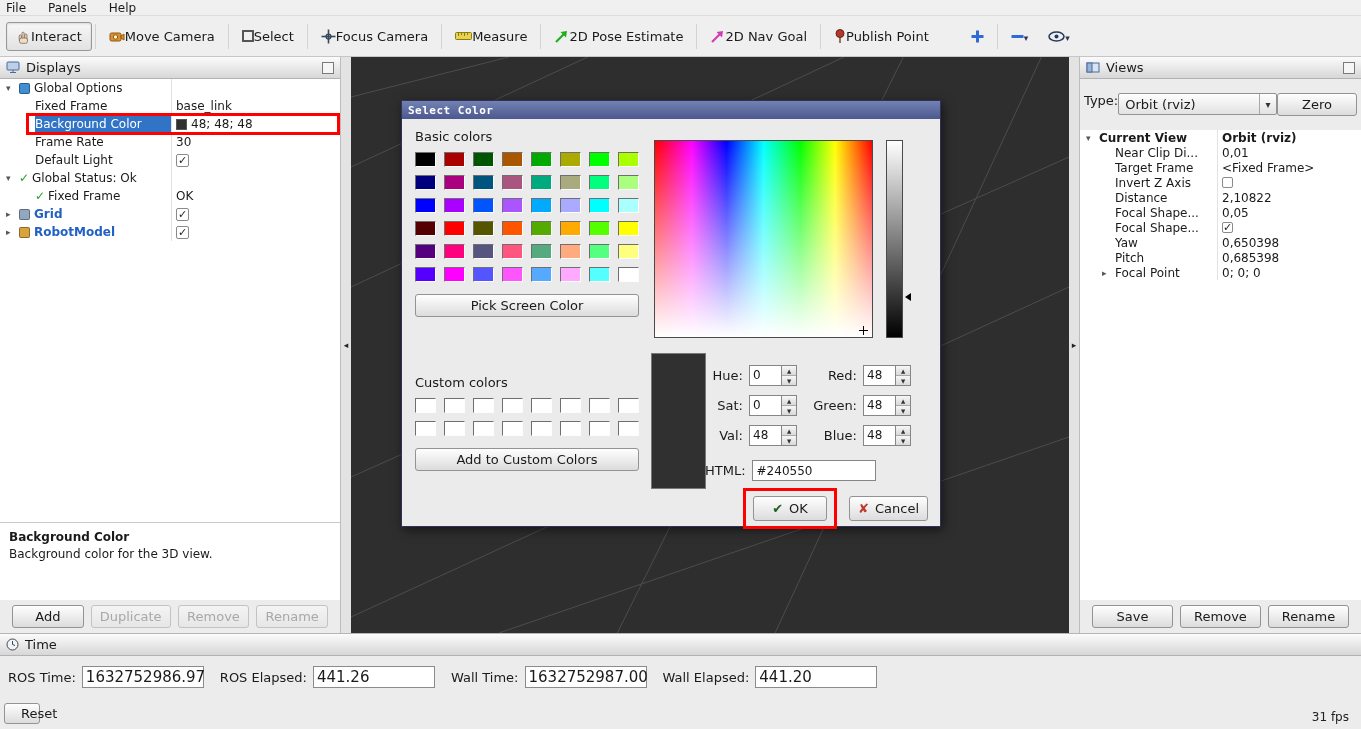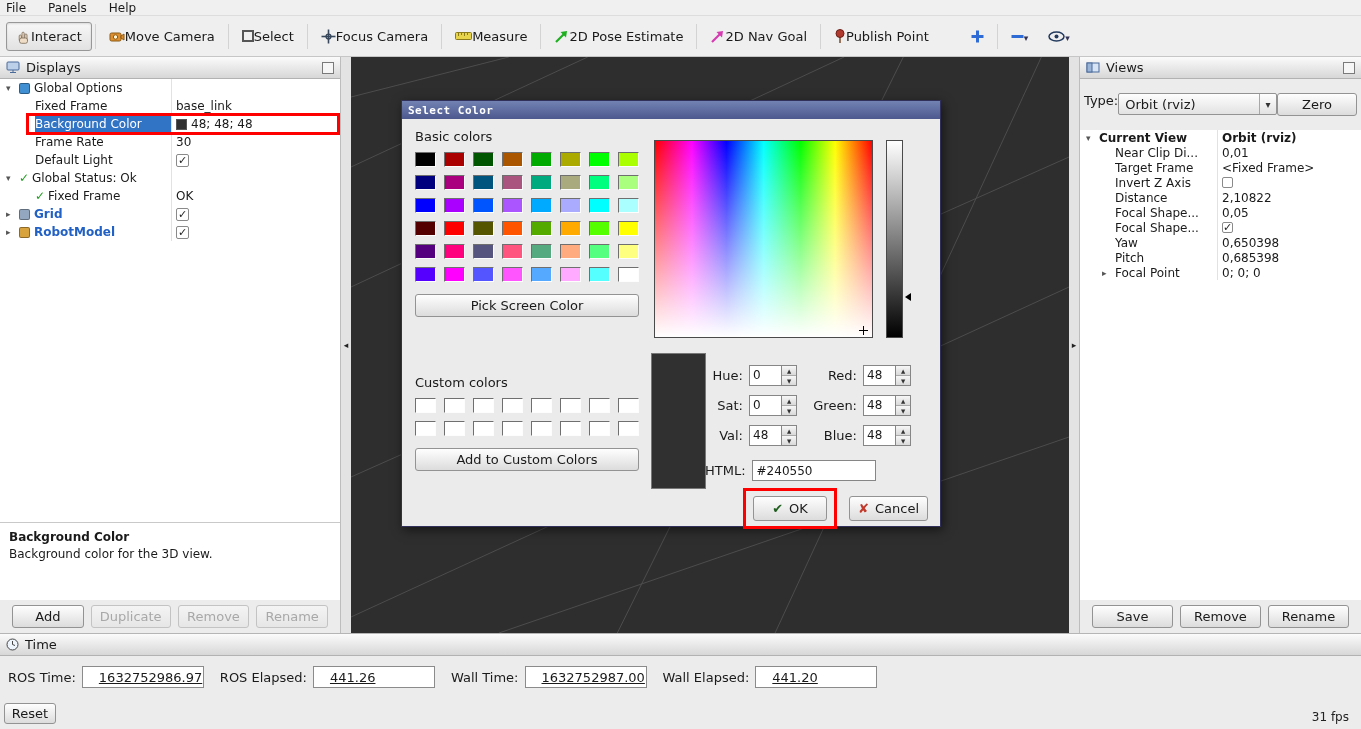--- a/index.html
+++ b/index.html
@@ -111,23 +111,23 @@
   .combo .cv { flex: 1; font-size: 13px; }
   .combo .ca { width: 17px; align-self: stretch; border-left: 1px solid #a8a8a8; display: flex; align-items: center; justify-content: center; }
   .combo .ca::before { content: "▾"; font-size: 10px; color: #333; }
   .zero-btn { flex: none; width: 80px; }
 
   
   .time-panel { height: 96px; border-top: 1px solid #b5b5b5; display: flex; flex-direction: column; background: #ececec; }
   .time-fields { display: flex; align-items: center; padding: 10px 10px 4px 8px; font-size: 13px; }
   .tfield { display: flex; align-items: center; margin-right: 16px; }
   .tlabel { margin-right: 6px; white-space: nowrap; }
-  .tinput { width: 122px; height: 22px; background: #fff; border: 1px solid #8b8b8b; padding: 2px 16px; font-size: 13px; display: flex; align-items: center; text-decoration: underline; }
+  .tinput { width: 122px; height: 22px; background: #fff; border: 1px solid #8b8b8b; padding: 2px 3px; font-size: 15px; display: flex; align-items: center; }
   .time-bottom { display: flex; align-items: flex-end; padding: 2px 12px 5px 4px; flex: 1; }
-  .reset-btn { flex: none; width: 52px; padding: 2px 6px; }
+  .reset-btn { flex: none; width: 36px; padding: 2px 16px; }
   .fps { margin-left: auto; font-size: 12px; color: #222; }
 </style>
 </head>
 <body>
 
 <div class="app">
 
   <div class="menubar">
 
       <span class="menu-item">File</span>

